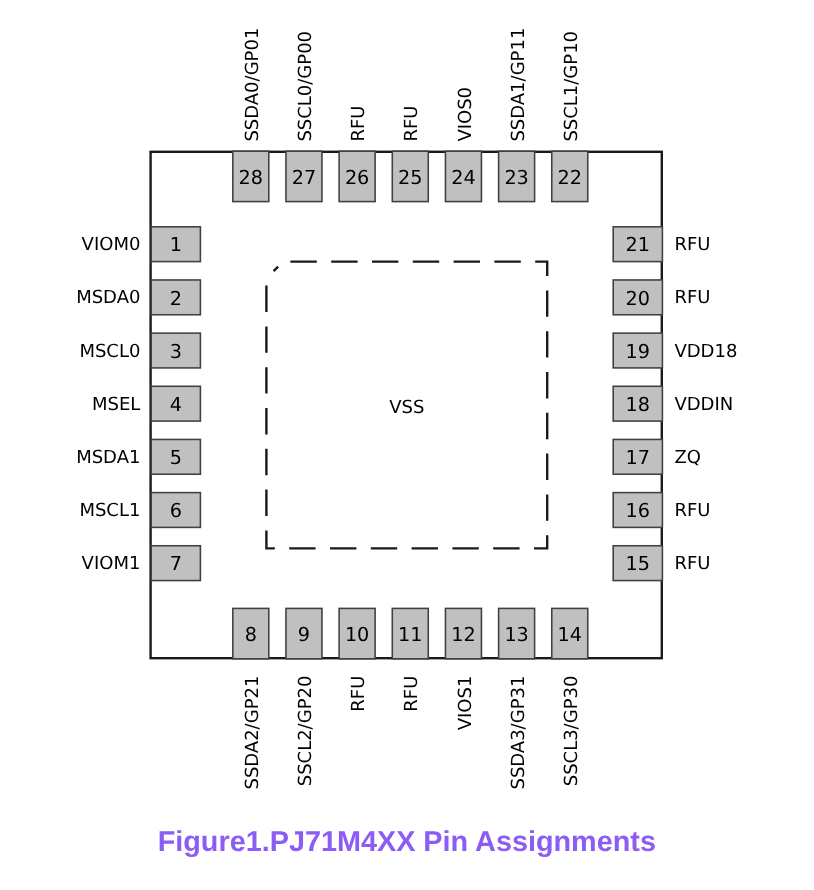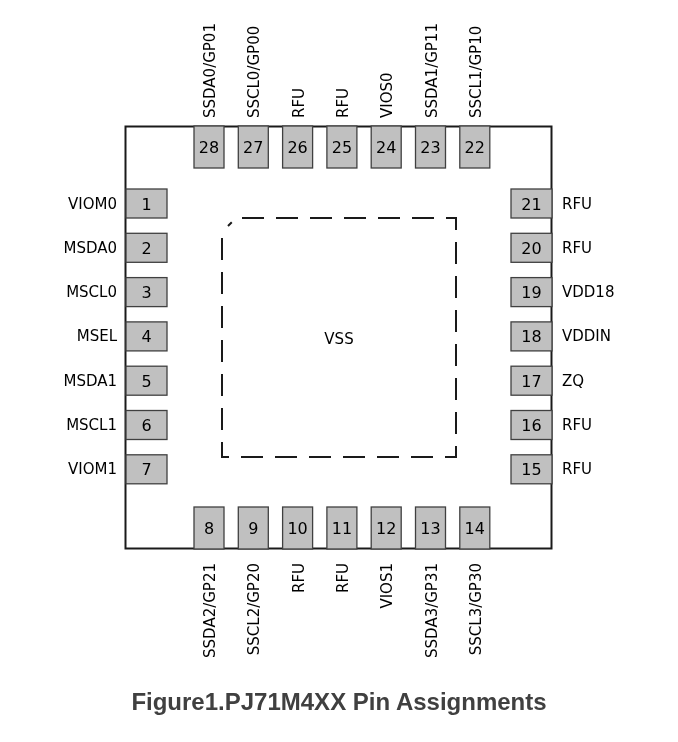--- a/index.html
+++ b/index.html
@@ -9,21 +9,21 @@
       font-family: "DejaVu Sans", sans-serif;
       fill: #000;
     }
     .pin-label { font-size: 15px; }
     .pin-num { font-size: 16px; }
     .pad-label { font-size: 15px; }
     .caption {
       position: absolute; left: 0; width: 678px; top: 688px;
       text-align: center;
       font-family: "Liberation Sans", sans-serif;
-      font-weight: bold; font-size: 24px; color: #404040;
+      font-weight: bold; font-size: 24px; color: #8b5cf6;
     }
   </style>
 </head>
 <body>
 
 <svg id="diagram" xmlns="http://www.w3.org/2000/svg" width="678" height="742" viewBox="0 0 678 742">
   <rect id="pkg-outline" x="125.5" y="126.5" width="426" height="422" fill="#fff" stroke="#1a1a1a" stroke-width="2"></rect>
   <path id="epad" d="M 222 238 L 222 457 L 456 457 L 456 218 L 236 218 L 228 226" fill="none" stroke="#1a1a1a" stroke-width="2" stroke-dasharray="22,12"></path>
   <text id="epad-label" class="pad-label" x="339" y="344" text-anchor="middle">VSS</text>
   <g id="pins-layer">

